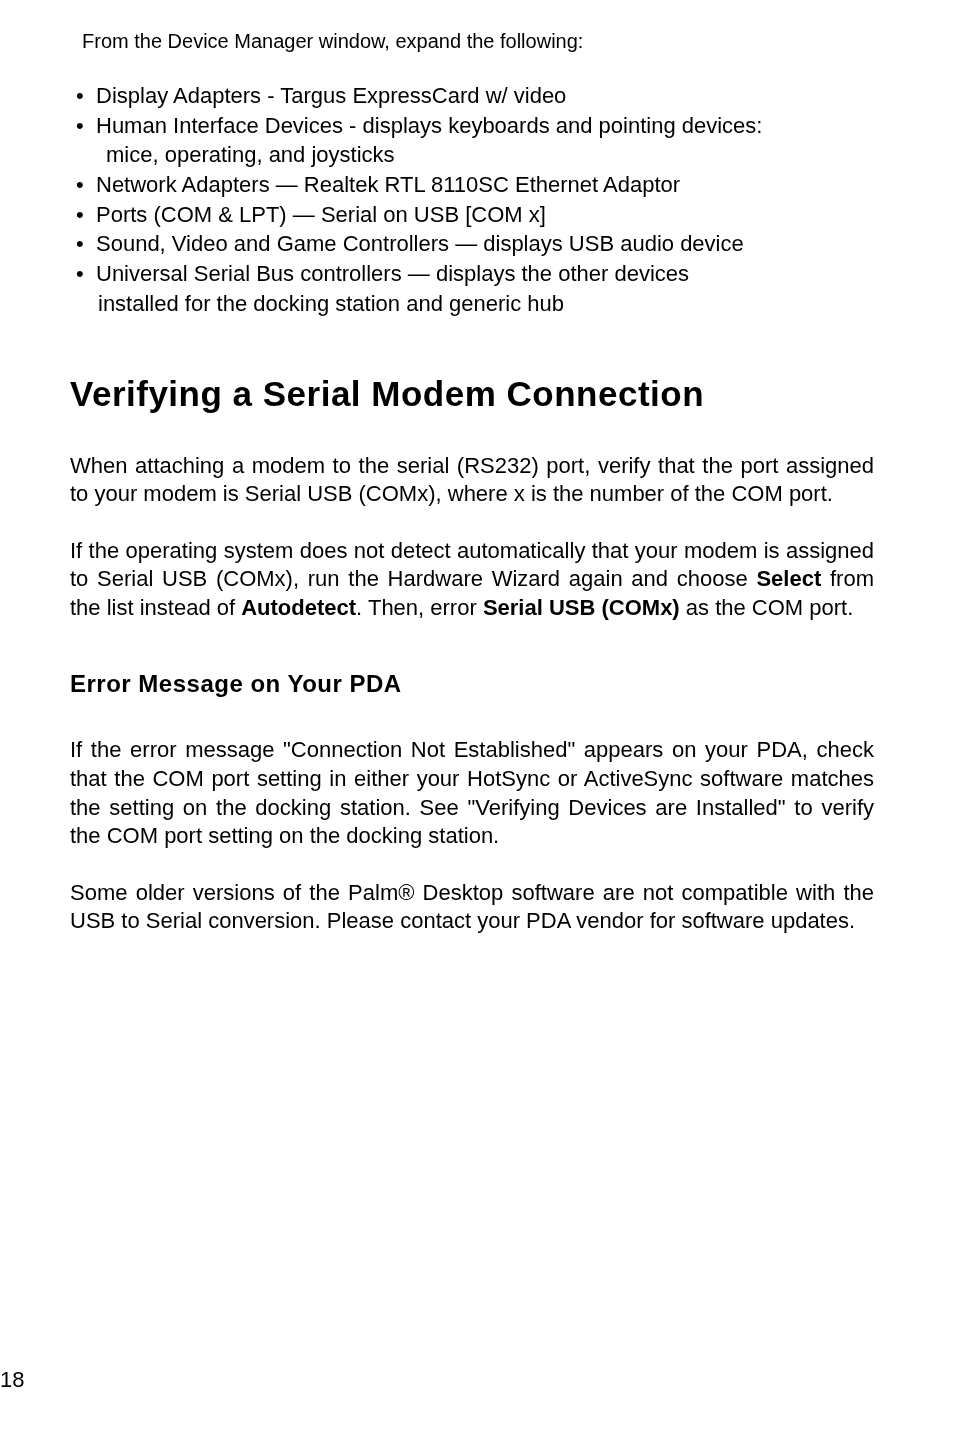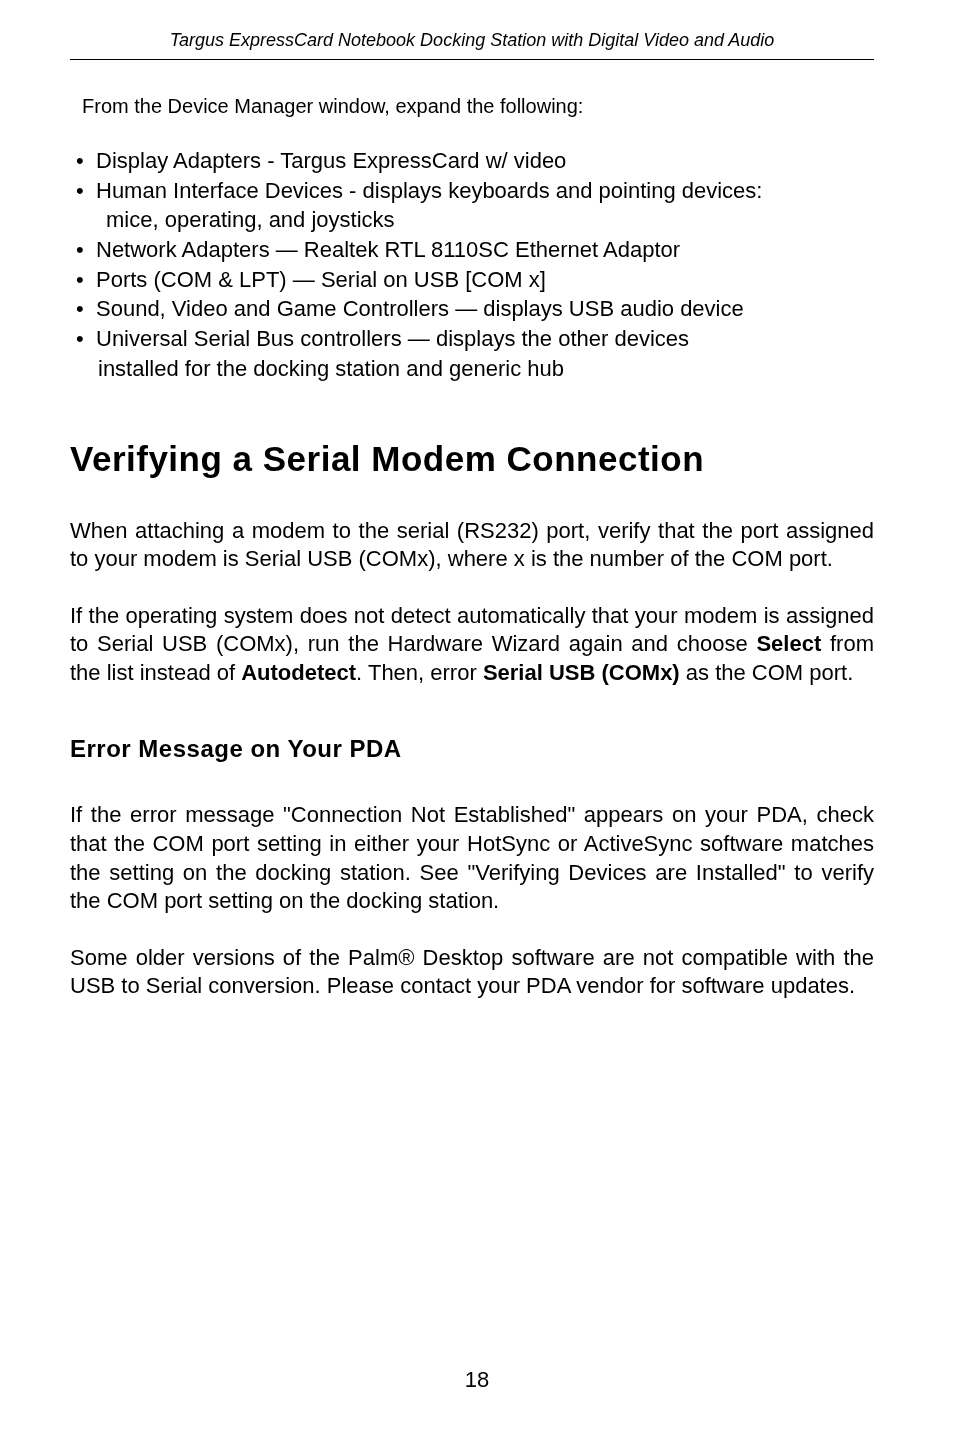--- a/index.html
+++ b/index.html
@@ -72,29 +72,28 @@
     font-size: 24px;
     margin: 0 0 38px 0;
     letter-spacing: 0.5px;
   }
   .bold { font-weight: bold; }
   .footer {
     position: absolute;
     bottom: 38px;
     left: 0;
     right: 0;
-    text-align: center;
+    text-align: left;
     font-size: 22px;
   }
 </style>
 </head>
 <body>
 
 <div class="page">
-  <div class="header-line">Targus ExpressCard Notebook Docking Station with Digital Video and Audio</div>
 
   <p class="intro">From the Device Manager window, expand the following:</p>
 
   <div class="bullets">
     <div class="row">
         <span class="dot">•</span>
         <span class="txt">Display Adapters - Targus ExpressCard w/ video</span>
       </div>
     <div class="row">
         <span class="dot">•</span>

